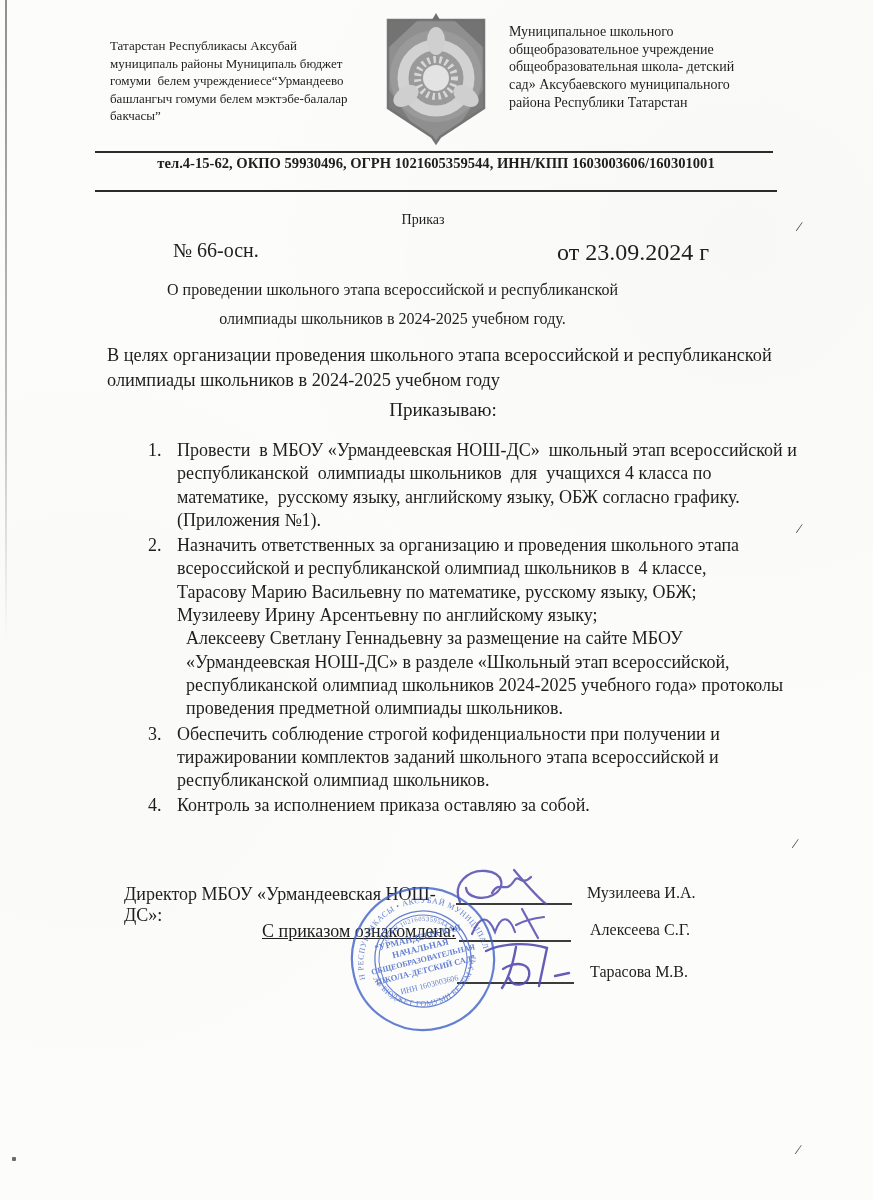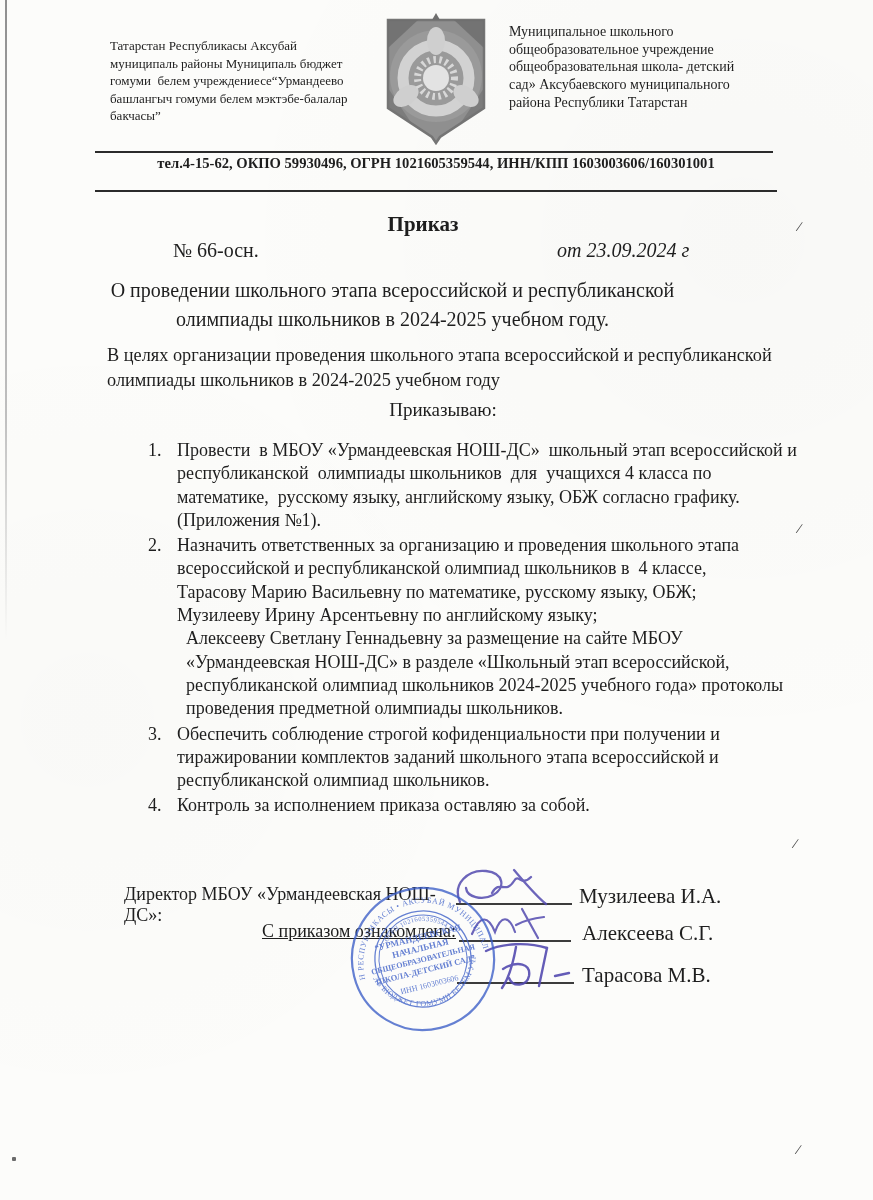--- a/index.html
+++ b/index.html
@@ -16,35 +16,35 @@
   .abs{position:absolute;}
   .ln{white-space:pre;}
   
   .org-left{left:110px;top:37px;width:268px;font-size:13px;line-height:17.6px;}
   .org-right{left:509px;top:23px;width:280px;font-size:14px;line-height:17.7px;}
   .rule{height:2px;background:#2b2b2b;}
   .rule1{left:95px;top:151px;width:678px;}
   .rule2{left:95px;top:190px;width:682px;}
   .address{left:98px;top:155px;width:676px;text-align:center;font-size:14.6px;font-weight:700;line-height:17.5px;}
   
-  .doc-title{left:0;top:212px;width:846px;text-align:center;font-size:21px;font-weight:bold;}
+  .doc-title{left:0;top:212px;width:846px;text-align:center;font-size:14px;}
   .order-number{left:173px;top:239px;font-size:20px;}
-  .order-date{left:557px;top:239px;font-size:20px;font-style:italic;}
-  .subject{left:0;top:276px;width:785px;text-align:center;font-size:20px;line-height:28.5px;}
+  .order-date{left:557px;top:239px;font-size:24px;}
+  .subject{left:0;top:276px;width:785px;text-align:center;font-size:16px;line-height:28.5px;}
   .intro{left:107px;top:343px;font-size:18.3px;line-height:25px;}
   .resolve{left:0;top:399px;width:860px;text-align:center;font-size:19px;padding-left:13px;}
   
   .list{left:148px;top:439px;font-size:18px;line-height:23.3px;}
   .li{display:flex;margin-bottom:2px;}
   .li .num{width:29px;flex:0 0 29px;}
   
   .sig-label{font-size:18px;}
   .lab1{left:124px;top:884px;width:348px;text-align:left;}
   .lab2{left:108px;top:921px;width:348px;text-align:right;text-decoration:underline;}
-  .sig-name{font-size:21px;}
+  .sig-name{font-size:16px;margin-left:8px;}
   .name1{left:579px;top:884px;}
   .name2{left:582px;top:921px;}
   .name3{left:582px;top:963px;}
   .sig-line{height:2px;background:#3c3c3c;}
   .line1{left:456px;top:903px;width:116px;}
   .line2{left:459px;top:940px;width:112px;}
   .line3{left:457px;top:982px;width:117px;}
   .sig-svg{position:absolute;}
   .sig1{left:448px;top:864px;}
   .sig2{left:462px;top:903px;}

